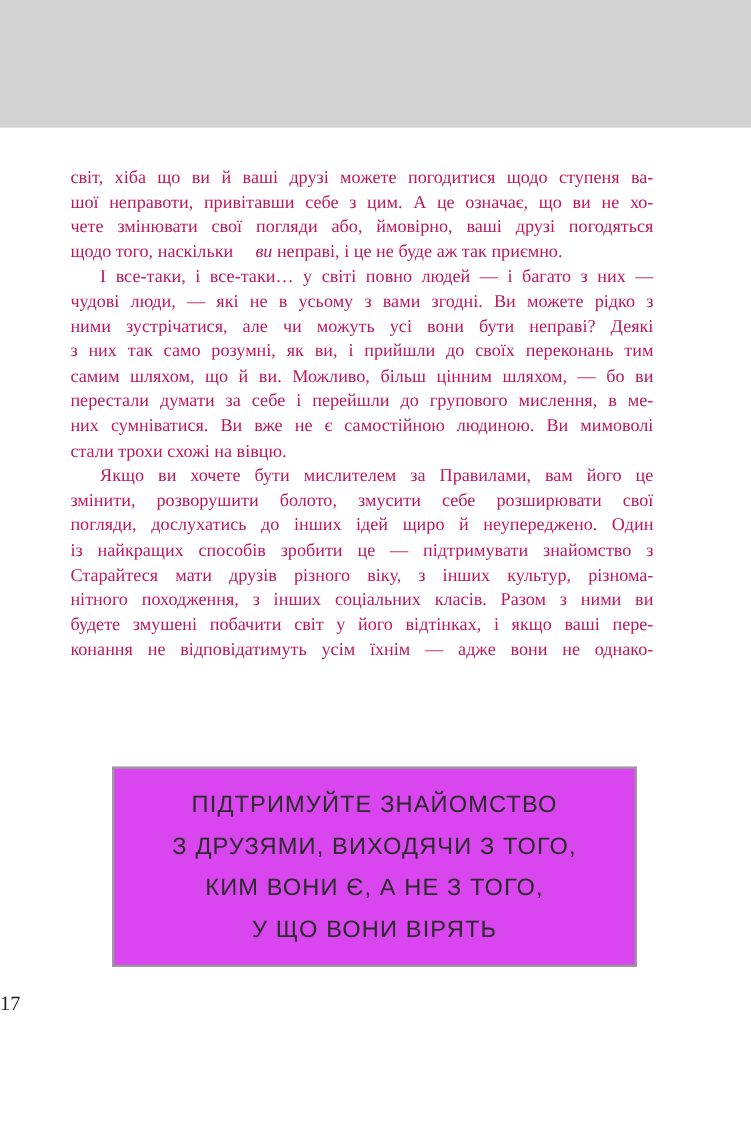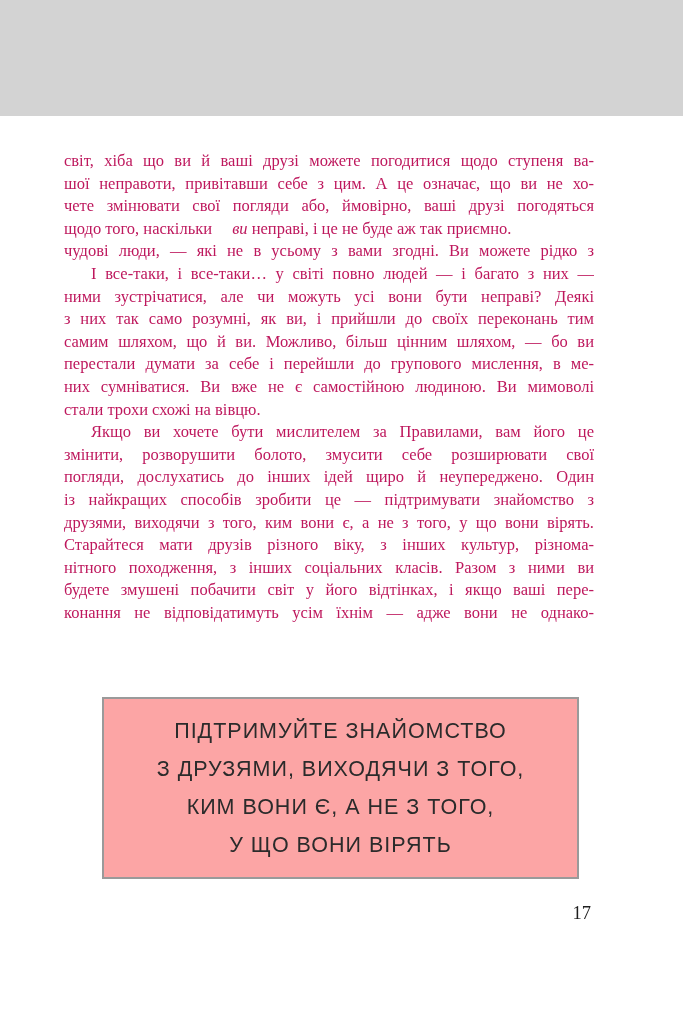--- a/index.html
+++ b/index.html
@@ -47,68 +47,67 @@
     font-style: italic;
     margin-left: 16px;
   }
   .callout-box {
     position: absolute;
     left: 102px;
     top: 697px;
     width: 473px;
     height: 178px;
     border: 2px solid #9a9a9a;
-    background: #fca5a5;
+    background: #d946ef;
     display: flex;
     flex-direction: column;
     justify-content: center;
     align-items: center;
   }
   .callout-line {
     font-family: "Liberation Sans", sans-serif;
     font-size: 21.5px;
     line-height: 38px;
     letter-spacing: 1px;
     color: #2b2b2b;
     text-align: center;
     white-space: nowrap;
   }
   .folio {
     position: absolute;
     top: 903px;
     left: 0;
     width: 591px;
-    text-align: right;
+    text-align: left;
     font-size: 18.5px;
     color: #1e1e1e;
   }
 </style>
 </head>
 <body>
 
 <div class="top-band"></div>
 
 <div class="text-block">
     <div class="bline">світ, хіба що ви й ваші друзі можете погодитися щодо ступеня ва-</div>
     <div class="bline">шої неправоти, привітавши себе з цим. А це означає, що ви не хо-</div>
     <div class="bline">чете змінювати свої погляди або, ймовірно, ваші друзі погодяться</div>
     <div class="bline last"><span>щодо того, наскільки </span><span class="it">ви</span><span> неправі, і це не буде аж так приємно.</span></div>
+    <div class="bline indent">І все-таки, і все-таки… у світі повно людей — і багато з них —</div>
     <div class="bline">чудові люди, — які не в усьому з вами згодні. Ви можете рідко з</div>
-    <div class="bline indent">І все-таки, і все-таки… у світі повно людей — і багато з них —</div>
     <div class="bline">ними зустрічатися, але чи можуть усі вони бути неправі? Деякі</div>
     <div class="bline">з них так само розумні, як ви, і прийшли до своїх переконань тим</div>
     <div class="bline">самим шляхом, що й ви. Можливо, більш цінним шляхом, — бо ви</div>
     <div class="bline">перестали думати за себе і перейшли до групового мислення, в ме-</div>
     <div class="bline">них сумніватися. Ви вже не є самостійною людиною. Ви мимоволі</div>
     <div class="bline last">стали трохи схожі на вівцю.</div>
     <div class="bline indent">Якщо ви хочете бути мислителем за Правилами, вам його це</div>
     <div class="bline">змінити, розворушити болото, змусити себе розширювати свої</div>
     <div class="bline">погляди, дослухатись до інших ідей щиро й неупереджено. Один</div>
     <div class="bline">із найкращих способів зробити це — підтримувати знайомство з</div>
-    <div class="bline">друзями, виходячи з того, ким вони є, а не з того, у що вони вірять.</div>
     <div class="bline">Старайтеся мати друзів різного віку, з інших культур, різнома-</div>
     <div class="bline">нітного походження, з інших соціальних класів. Разом з ними ви</div>
     <div class="bline">будете змушені побачити світ у його відтінках, і якщо ваші пере-</div>
     <div class="bline">конання не відповідатимуть усім їхнім — адже вони не однако-</div>
   </div>
 
 <div class="callout-box">
     <div class="callout-line">ПІДТРИМУЙТЕ ЗНАЙОМСТВО</div>
     <div class="callout-line">З ДРУЗЯМИ, ВИХОДЯЧИ З ТОГО,</div>
     <div class="callout-line">КИМ ВОНИ Є, А НЕ З ТОГО,</div>

